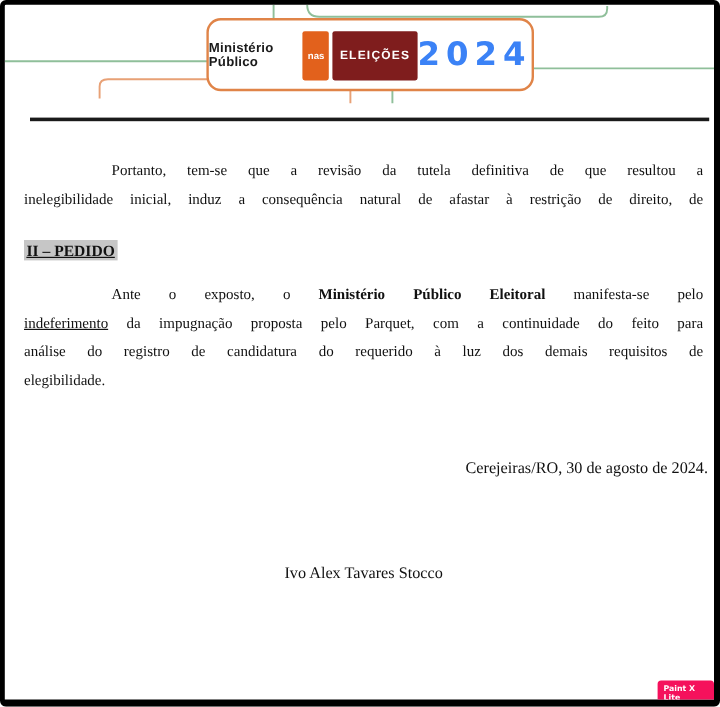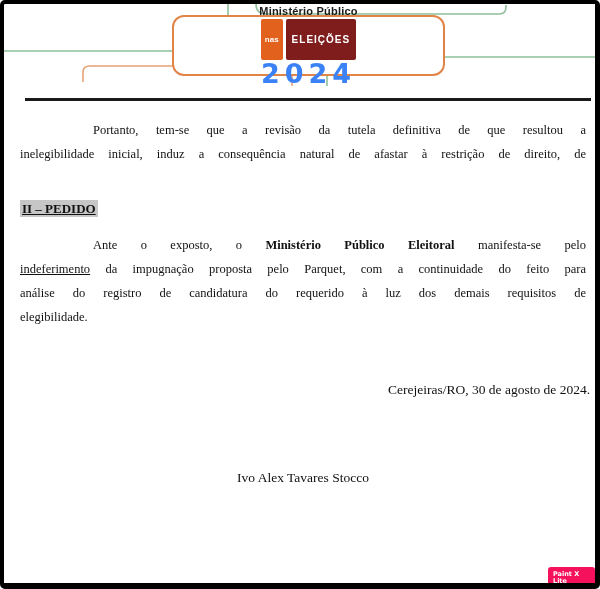--- a/index.html
+++ b/index.html
@@ -15,21 +15,21 @@
     font-family:"Liberation Serif", serif;
     color:#111;
   }
   
   .header-lines{position:absolute;left:0;top:0;z-index:1;}
   
   .logo-card{
     position:absolute;left:168px;top:11px;width:273px;height:61px;
     background:#fff;border:2px solid #E08448;border-radius:12px;
     z-index:2;box-sizing:border-box;
-    display:flex;flex-direction:column;align-items:center;justify-content:center;
+    display:flex;align-items:center;justify-content:center;
     font-family:"Liberation Sans", sans-serif;
   }
   .logo-title{font-weight:bold;font-size:11px;letter-spacing:.2px;color:#1a1a1a;line-height:12px;}
   .logo-badges{display:flex;gap:3px;margin-top:2px;align-items:stretch;}
   .badge-nas{
     background:#E2611C;color:#fff;font-weight:bold;font-size:8px;
     padding:2px 4px;border-radius:2px;display:flex;align-items:center;
   }
   .badge-eleicoes{
     background:#7f1d1d;color:#fff;font-weight:bold;font-size:10px;
@@ -95,21 +95,21 @@
     <div class="logo-title">Ministério Público</div>
     <div class="logo-badges">
       <span class="badge-nas">nas</span>
       <span class="badge-eleicoes">ELEIÇÕES</span>
     </div>
     <div class="logo-year">2024</div>
   </div>
 
   <div class="header-rule"></div>
 
-  <div class="textblock" style="top:114px;">
+  <div class="textblock" style="top:126px;">
     <div class="line indent"><span>Portanto, tem-se que a revisão da tutela definitiva de que resultou a</span></div>
     <div class="line"><span>inelegibilidade inicial, induz a consequência natural de afastar à restrição de direito, de</span></div>
   </div>
 
   <div class="heading">
     <span class="hl">II – PEDIDO</span>
   </div>
 
   <div class="textblock" style="top:229px;">
     <div class="line indent"><span>Ante o exposto, o </span><span class="bold">Ministério Público Eleitoral</span><span> manifesta-se pelo</span></div>

